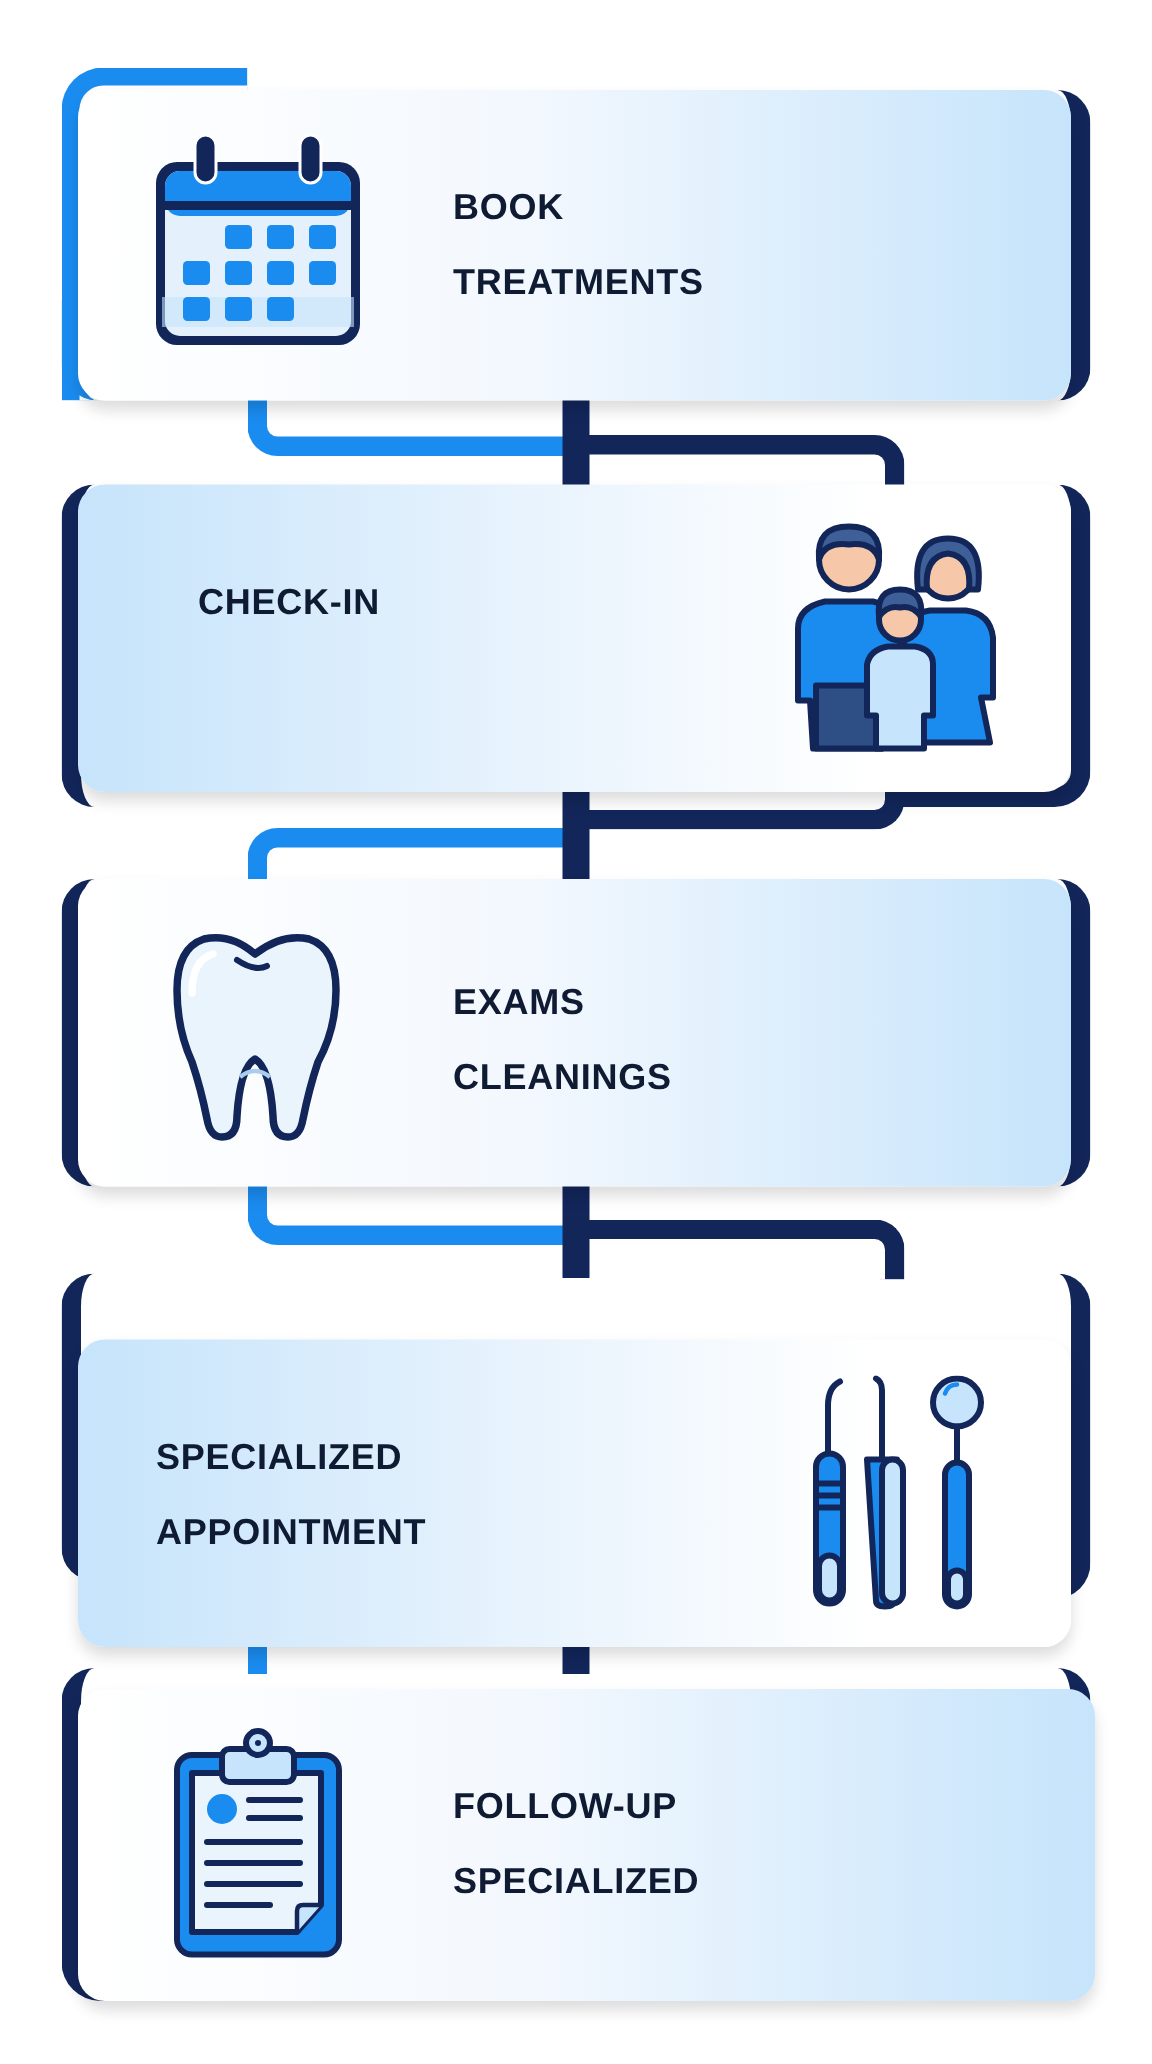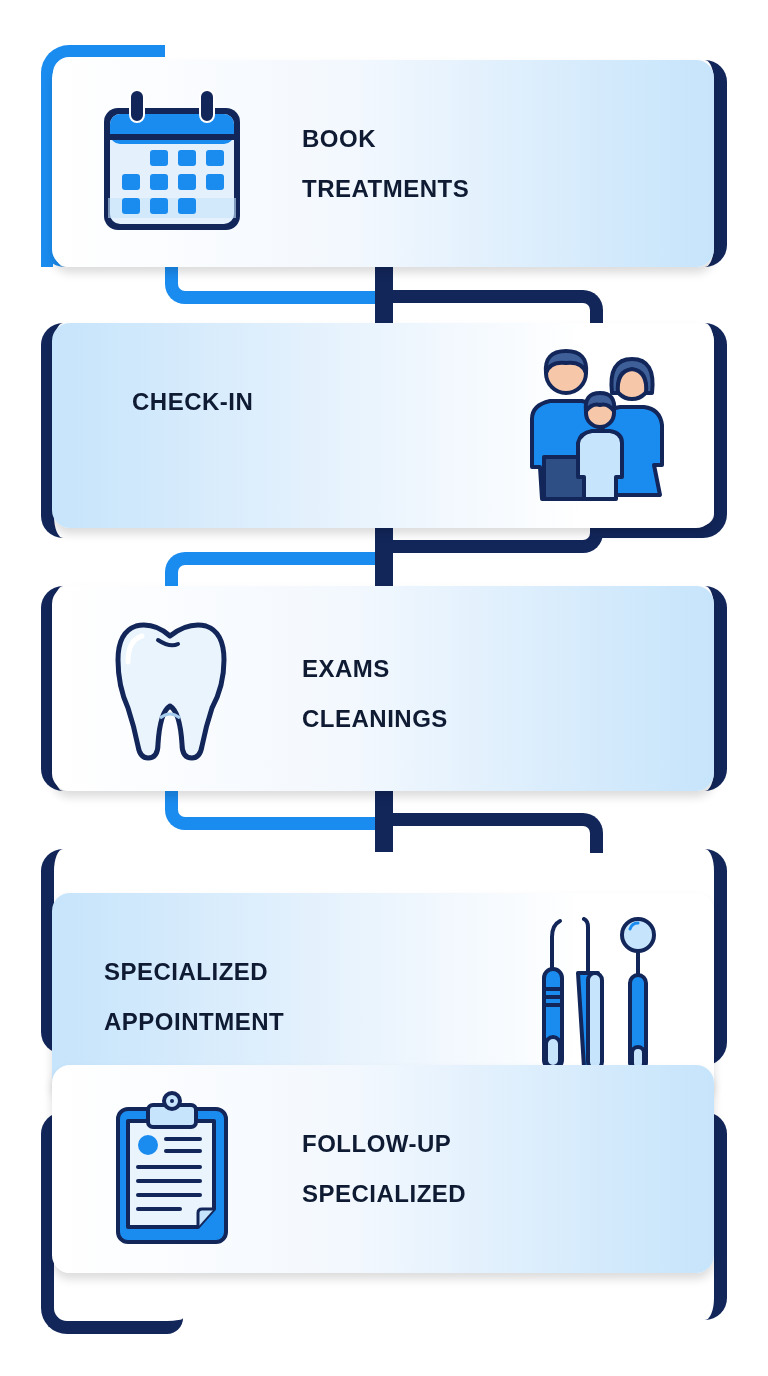--- a/index.html
+++ b/index.html
@@ -146,21 +146,21 @@
         <circle cx="104" cy="18" r="16" fill="#c6e4fb"></circle>
         <path d="M96 12 Q98 6 104 6" fill="none" stroke="#1a8cf0" stroke-width="3"></path>
         <line x1="104" y1="34" x2="104" y2="58"></line>
         <rect x="96" y="58" width="16" height="96" rx="8" fill="#1a8cf0"></rect>
         <rect x="98" y="130" width="12" height="22" rx="6" fill="#c6e4fb"></rect>
       </g>
     </svg>
   </div>
 </div>
 
-<div class="card grad-r" style="top:1065px;height:208px;">
+<div class="card grad-r" style="top:1126px;height:208px;padding-left:16px;">
   <div class="icon" style="left:62px;top:26px;">
     <svg width="115" height="155" viewBox="0 0 115 155">
       <rect x="4" y="18" width="108" height="133" rx="10" fill="#1a8cf0" stroke="#12265a" stroke-width="4"></rect>
       <path d="M14 30 L100 30 L100 118 L84 136 L14 136 Z" fill="#eaf4fd" stroke="#12265a" stroke-width="4" stroke-linejoin="round"></path>
       <path d="M84 136 L84 122 Q84 118 88 118 L100 118" fill="#c6e4fb" stroke="#12265a" stroke-width="3"></path>
       <rect x="34" y="14" width="48" height="22" rx="5" fill="#c6e4fb" stroke="#12265a" stroke-width="4"></rect>
       <circle cx="58" cy="10" r="8" fill="#c6e4fb" stroke="#12265a" stroke-width="4"></circle>
       <circle cx="58" cy="10" r="2" fill="#12265a"></circle>
       <circle cx="34" cy="54" r="10" fill="#1a8cf0"></circle>
       <g stroke="#12265a" stroke-width="4" stroke-linecap="round">

